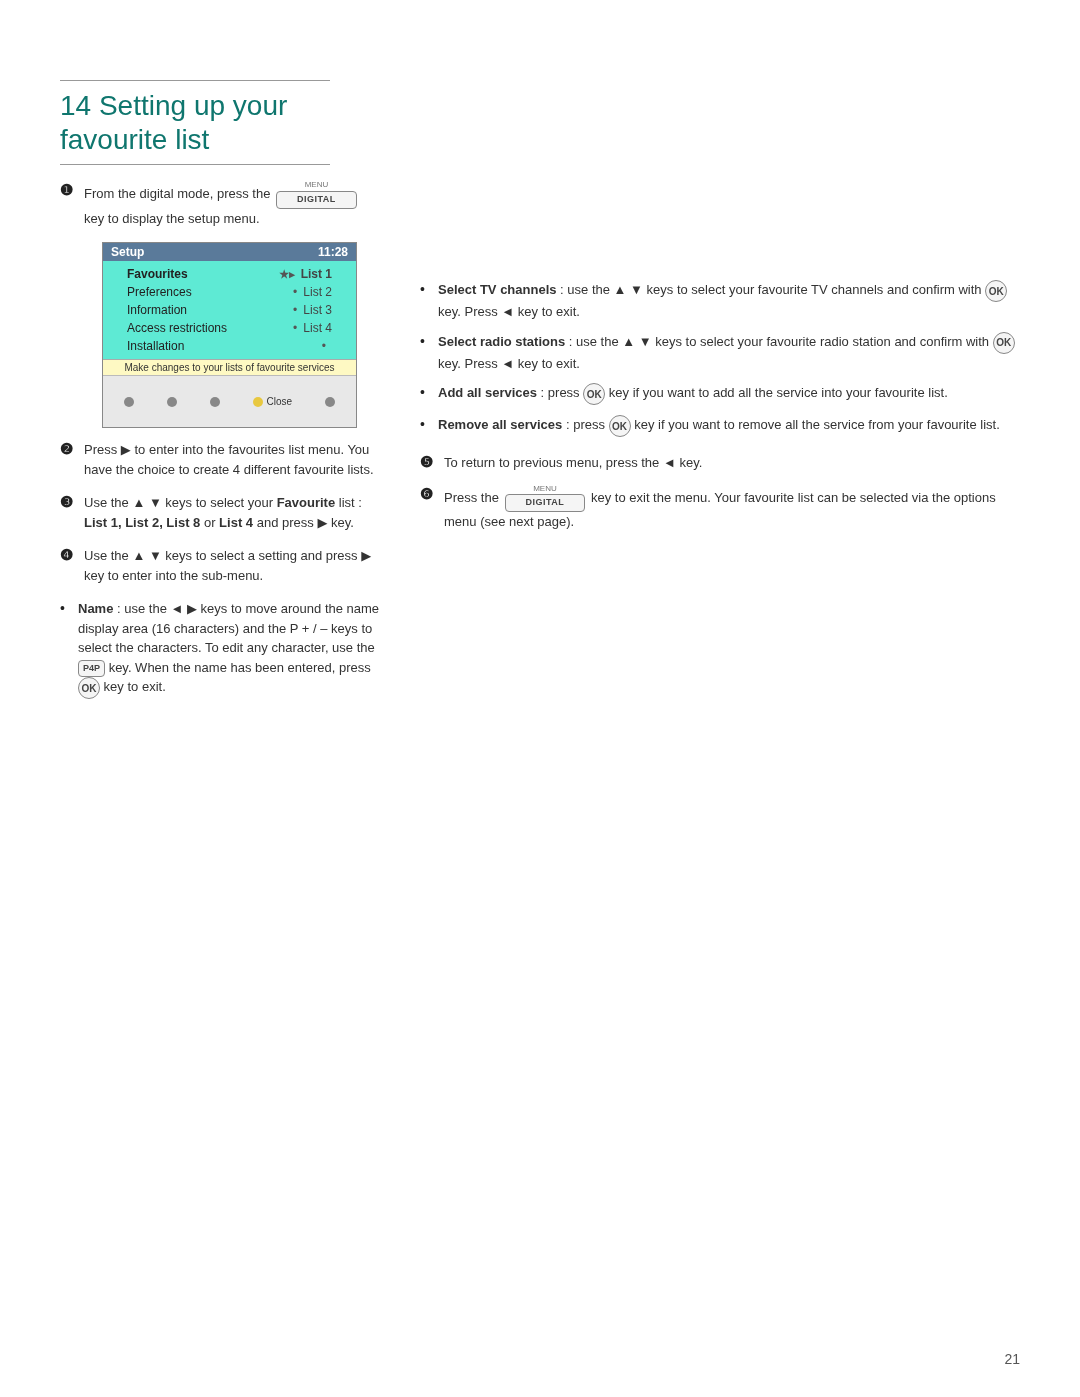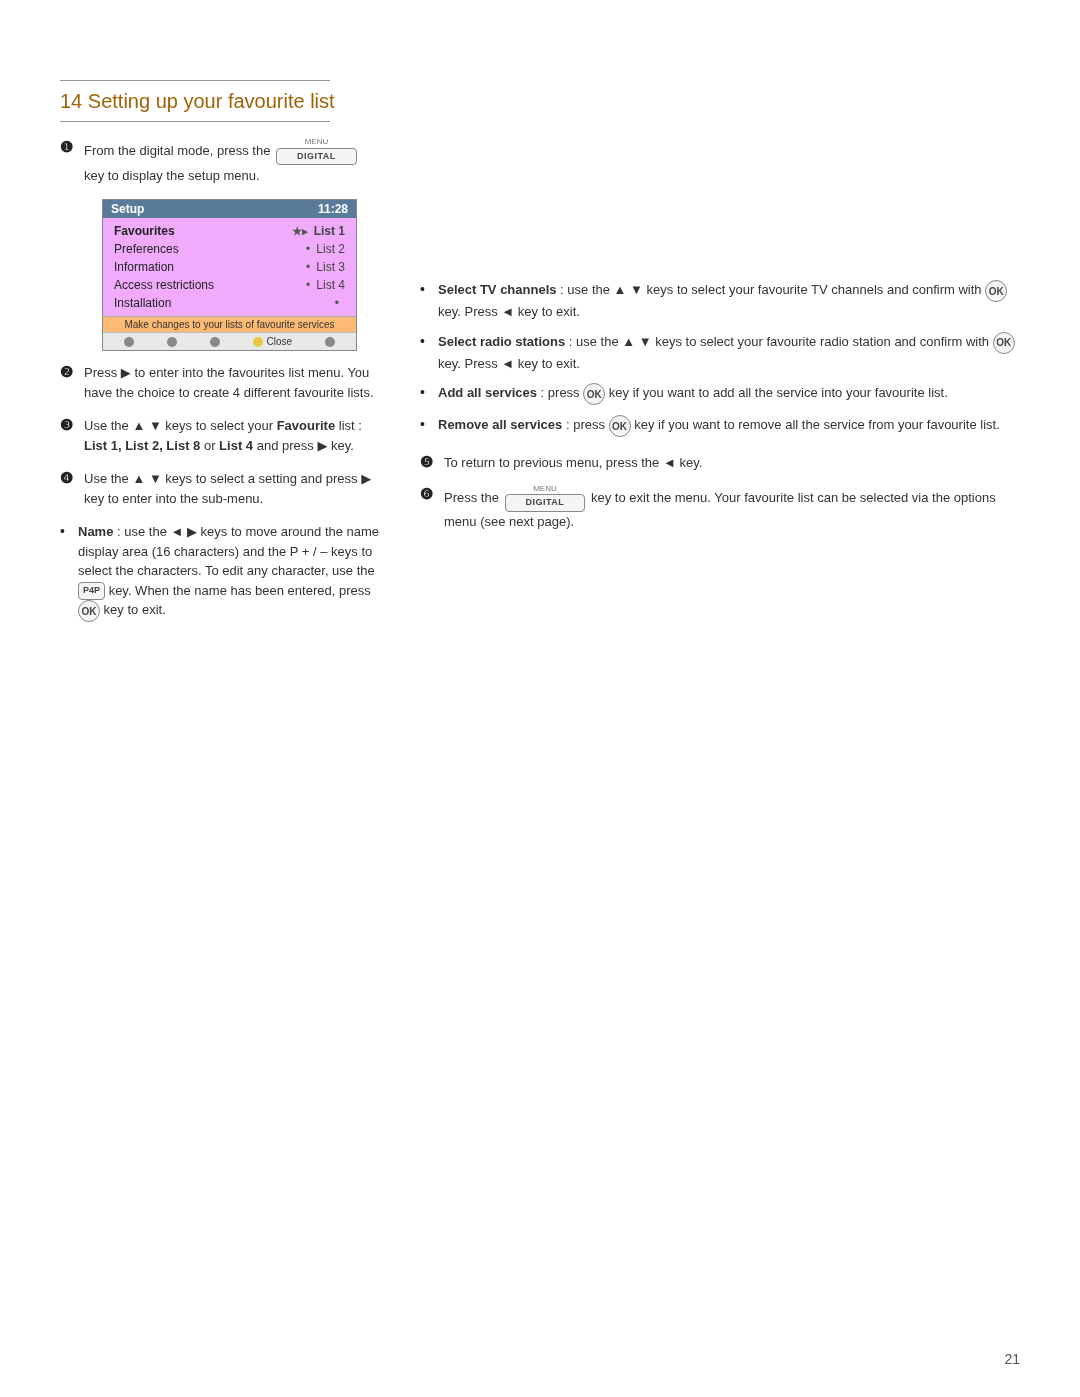--- a/index.html
+++ b/index.html
@@ -29,23 +29,23 @@
     }
     .right-col {
       flex: 1;
     }
     .chapter-divider {
       border-top: 1.5px solid #999;
       margin-bottom: 8px;
       width: 270px;
     }
     .chapter-title {
-      font-size: 20px;
+      font-size: 28px;
       font-weight: normal;
-      color: #a16207;
+      color: #0f766e;
       line-height: 1.2;
       margin-bottom: 8px;
     }
     .chapter-divider-bottom {
       border-top: 1.5px solid #999;
       width: 270px;
       margin-top: 8px;
       margin-bottom: 16px;
     }
     .intro-text {
@@ -124,22 +124,22 @@
     .tv-menu-header {
       background: #5a7a9a;
       color: #fff;
       display: flex;
       justify-content: space-between;
       padding: 2px 8px;
       font-size: 12px;
       font-weight: bold;
     }
     .tv-menu-body {
-      background: #f0abfc;
-      padding: 4px 11px;
+      background: #5eead4;
+      padding: 4px 24px;
     }
     .tv-menu-row {
       display: flex;
       align-items: center;
       padding: 2px 0;
       font-size: 12px;
     }
     .tv-menu-row.selected {
       font-weight: bold;
     }
@@ -156,32 +156,32 @@
       color: #444;
       font-size: 12px;
       text-align: center;
     }
     .tv-menu-icon {
       font-size: 11px;
       color: #555;
       margin-left: 2px;
     }
     .tv-menu-footer {
-      background: #fdba74;
+      background: #fef9c3;
       border-top: 1px solid #aaa;
       font-size: 10px;
       color: #333;
       padding: 2px 8px;
       text-align: center;
     }
     .tv-menu-buttons {
       background: #e8e8e8;
       display: flex;
       justify-content: space-around;
-      padding: 3px 4px;
+      padding: 20px 4px;
       border-top: 1px solid #bbb;
     }
     .tv-btn {
       display: flex;
       align-items: center;
       gap: 3px;
       font-size: 10px;
     }
     .tv-btn-circle {
       width: 10px;

